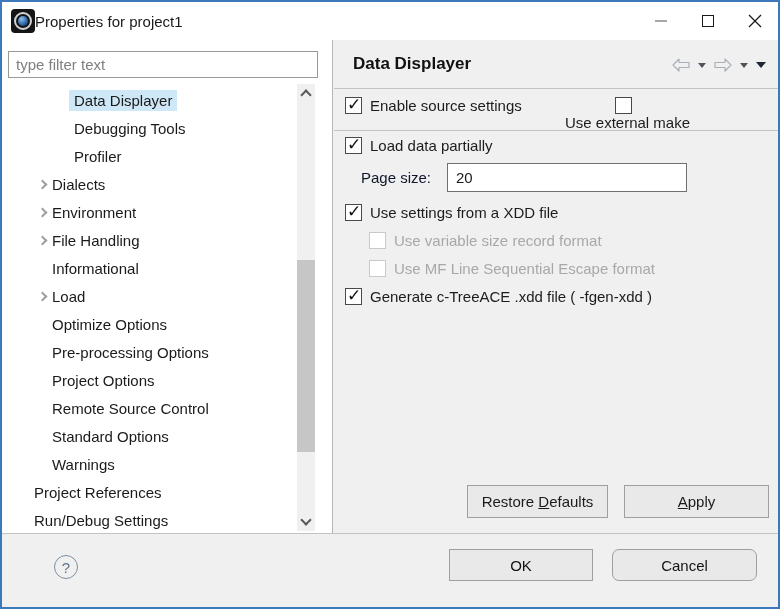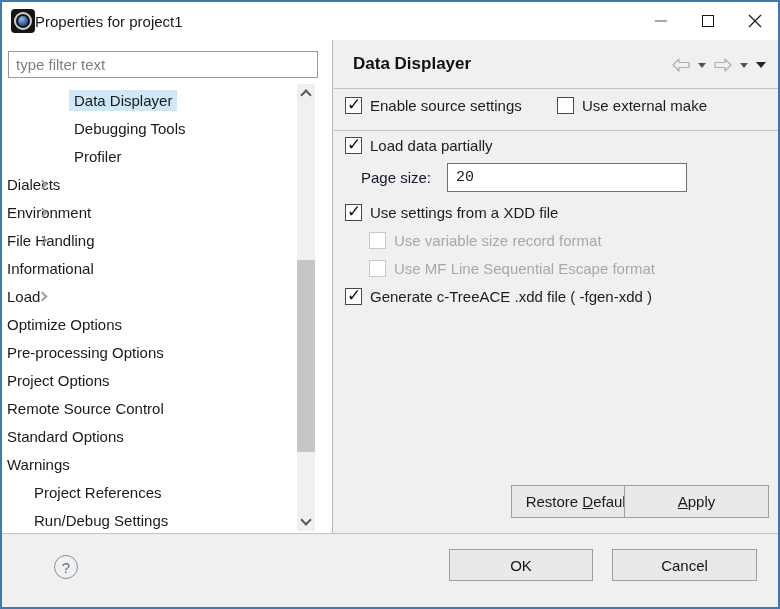--- a/index.html
+++ b/index.html
@@ -25,21 +25,21 @@
   .max-glyph{ width:12px; height:12px; border:1px solid #1a1a1a; background:transparent; }
   
   .filter{ position:absolute; left:8px; top:51px; width:310px; height:27px;
     border:1px solid #999; background:#fff; padding:0 7px; font-size:15px;
     font-family:inherit; color:#1b1b1b; outline:none; }
   .filter::placeholder{ color:#7f7f7f; }
   .tree{ position:absolute; left:2px; top:84px; width:295px; height:447px;
     background:#fff; overflow:hidden; padding-top:2px; }
   .trow{ position:relative; height:28px; display:flex; align-items:center; }
   .trow .tlabel{ font-size:15px; color:#1a1a1a; white-space:nowrap; padding:2px 5px; }
-  .lvl0{ padding-left:27px; } .lvl1{ } .lvl2{ padding-left:67px; }
+  .lvl0{ padding-left:27px; } .lvl1{ padding-left:45px; } .lvl2{ padding-left:67px; }
   .trow .tlabel.sel{ background:#cfe8f8; }
   .chev{ position:absolute; left:37px; top:11px; width:7px; height:7px;
     border-top:2px solid #9f9f9f; border-right:2px solid #9f9f9f;
     transform:rotate(45deg); }
   
   .vscroll{ position:absolute; left:297px; top:84px; width:18px; height:447px;
     background:#f0f0f0; }
   .sarrow{ position:absolute; left:5px; width:8px; height:8px;
     border-top:2px solid #5a5a5a; border-right:2px solid #5a5a5a; }
   .sarrow.up{ top:7px; transform:rotate(-45deg); }
@@ -58,33 +58,33 @@
   .cb{ width:17px; height:17px; border:1px solid #494949; background:#fff;
     position:relative; flex:0 0 auto; }
   .cb .mark{ position:absolute; left:1px; top:-4px; font-size:17px; color:#111;
     font-family:"DejaVu Sans",sans-serif; }
   .cb.disabled{ border-color:#c9c9c9; }
   .olabel{ margin-left:8px; font-size:15px; color:#1c1c1c; white-space:nowrap; }
   .olabel.disabled{ color:#a8a8a8; }
   .plabel{ font-size:15px; color:#0f172a; }
   .pageinput{ position:absolute; left:114px; top:123px; width:240px; height:29px;
     border:1px solid #707070; background:#fff; padding:0 8px; font-size:15px;
-    font-family:Liberation Mono, monospace; color:#1b1b1b; outline:none; }
+    font-family:Liberation Sans, sans-serif; color:#1b1b1b; outline:none; }
   .btn{ position:absolute; height:33px; background:#e9e9e9; border:1px solid #9f9f9f;
     font-size:15px; color:#1b1b1b; display:flex; align-items:center; justify-content:center;
     font-family:inherit; white-space:pre; }
   .btn .mn{ text-decoration:underline; }
   
   .bottombar{ position:absolute; left:2px; top:533px; width:776px; height:74px;
     background:#f0f0f0; border-top:1px solid #c3c3c3; }
   .helpbtn{ position:absolute; left:52px; top:21px; width:24px; height:24px;
     border:1px solid #7c8ea0; border-radius:50%; color:#60758a; font-size:15px;
     display:flex; align-items:center; justify-content:center; background:transparent; }
   .okbtn{ left:447px; top:15px; width:144px; height:32px; border:2px solid #0078d7; }
-  .cancelbtn{ left:610px; top:15px; width:145px; height:32px; }
+  .cancelbtn{ left:610px; top:15px; width:145px; height:32px;border-radius:7px; }
   .bbtn{ position:absolute; background:#e9e9e9; border:1px solid #9f9f9f;
     display:flex; align-items:center; justify-content:center; font-size:15px; color:#141414; }
 </style>
 </head>
 <body>
 
 <div class="window">
 
   <div class="titlebar">
     <div class="appicon">
@@ -187,21 +187,21 @@
     </div>
 
     <div class="sep" style="top:48px"></div>
 
     <div class="rrow" style="left:12px; top:57px;">
       <span class="cb">
           <span class="mark">✓</span>
         </span>
       <span class="olabel">Enable source settings</span>
     </div>
-    <div class="rrow" style="left:224px; top:57px;">
+    <div class="rrow" style="left:224px; top:57px;flex-direction:column;">
       <span class="cb">
           <span class="mark"></span>
         </span>
       <span class="olabel">Use external make</span>
     </div>
 
     <div class="sep" style="top:90px"></div>
 
     <div class="rrow" style="left:12px; top:97px;">
       <span class="cb">
@@ -236,21 +236,21 @@
       <span class="olabel disabled">Use MF Line Sequential Escape format</span>
     </div>
 
     <div class="rrow" style="left:12px; top:248px;">
       <span class="cb">
           <span class="mark">✓</span>
         </span>
       <span class="olabel">Generate c-TreeACE .xdd file ( -fgen-xdd )</span>
     </div>
 
-    <button class="btn" style="left:134px; top:445px; width:141px;margin-left:44px;"><span>Restore </span><span class="mn">D</span><span>efaults</span></button>
+    <button class="btn" style="left:134px; top:445px; width:141px;"><span>Restore </span><span class="mn">D</span><span>efaults</span></button>
     <button class="btn" style="left:291px; top:445px; width:145px;"><span></span><span class="mn">A</span><span>pply</span></button>
   </div>
 
   <div class="bottombar">
     <div class="helpbtn">
       <span>?</span>
     </div>
     <button class="bbtn okbtn">OK</button>
     <button class="bbtn cancelbtn">Cancel</button>
   </div>

